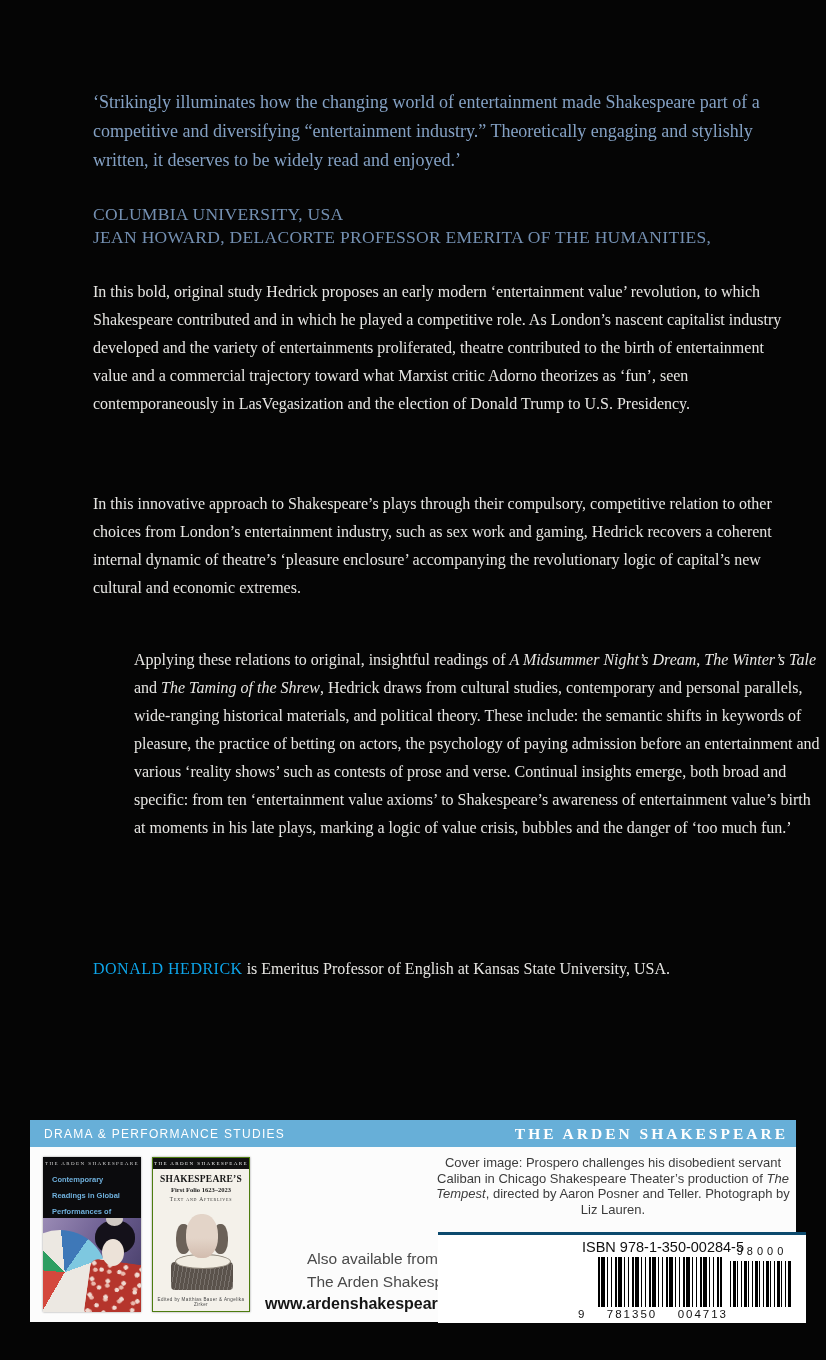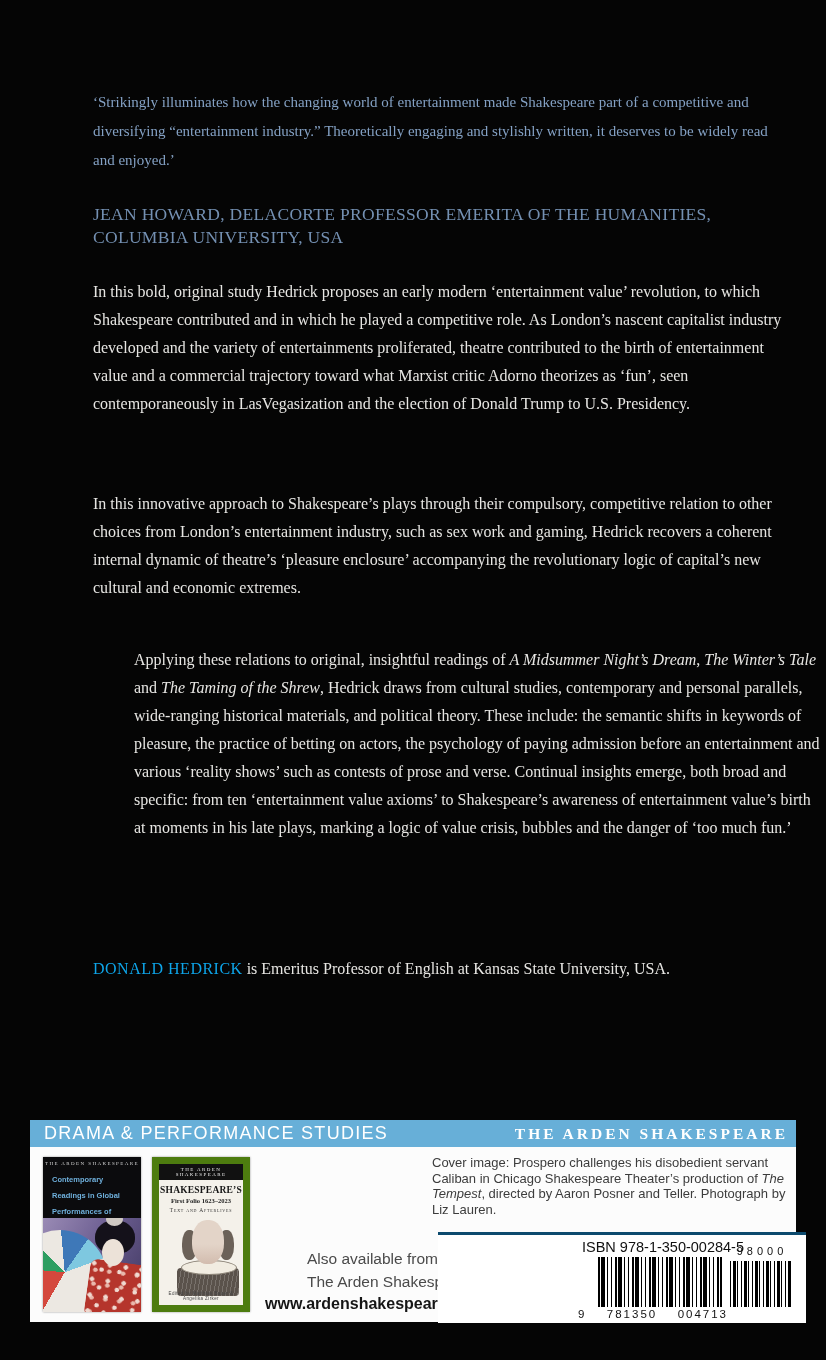--- a/index.html
+++ b/index.html
@@ -1,42 +1,42 @@
 <!DOCTYPE html>
 <html><head>
 <meta charset="utf-8">
 <style>
   html,body{margin:0;padding:0;background:#000;}
   .page{position:relative;width:826px;height:1360px;background:#050505;overflow:hidden;
         font-family:"Liberation Serif",serif;}
   
   .quote{position:absolute;left:93px;top:88px;width:688px;
-         font-size:15px;line-height:29px;color:#84A1C4;}
+         font-size:18px;line-height:29px;color:#84A1C4;}
   .attribution{position:absolute;left:93px;top:203px;width:700px;
          font-size:17.5px;line-height:23px;color:#7490B2;letter-spacing:.3px;}
   .para{position:absolute;left:93px;width:690px;font-size:16px;line-height:28px;color:#E7E6E3;}
   .p1{top:278px;}
   .p2{top:490px;}
   .p3{top:646px;margin-left:41px;}
   .bio{top:955px;}
   .ital{font-style:italic;}
   .bio-name{color:#0ea5e9;letter-spacing:.5px;}
   
   .banner{position:absolute;left:30px;top:1120px;width:766px;height:27px;background:#67AFD8;
           display:flex;align-items:center;justify-content:space-between;}
-  .banner .series{font-family:"Liberation Sans",sans-serif;font-size:18px;color:#FFFFFF;
+  .banner .series{font-family:"Liberation Sans",sans-serif;font-size:12px;color:#FFFFFF;
           letter-spacing:1.3px;padding-left:14px;}
   .banner .imprint{font-family:"Liberation Serif",serif;font-weight:bold;font-size:15.5px;
           color:#FFFFFF;letter-spacing:3px;padding-right:8px;}
   
   .panel{position:absolute;left:30px;top:1147px;width:766px;height:175px;background:#FCFCFC;}
   
   .thumb{position:absolute;top:10px;width:98px;height:155px;overflow:hidden;box-shadow:0 0 2px rgba(0,0,0,.4);}
   .thumb1{left:13px;background:#0b0b0d;}
-  .thumb2{left:122px;background:#f4f1ea;border:7px solid #4d7c0f;box-sizing:border-box;}
+  .thumb2{left:122px;background:#f4f1ea;border:1px solid #4d7c0f;box-sizing:border-box;}
   .t-head{font-family:"Liberation Serif",serif;font-size:5px;letter-spacing:1.4px;text-align:center;
           padding-top:4px;color:#d8d8d8;}
   .thumb2 .t-head{background:#111;color:#eee;padding:3px 0;margin:0;}
   .t1-title{font-family:"Liberation Sans",sans-serif;font-weight:bold;font-size:7.5px;line-height:16px;
           color:#6FB0DC;padding:6px 0 0 9px;width:80px;}
   .t1-edit{font-family:"Liberation Sans",sans-serif;font-size:4.5px;color:#5F9CC8;padding:4px 0 0 9px;line-height:6px;width:80px;}
   .t1-photo{position:absolute;left:0;bottom:0;width:98px;height:94px;overflow:hidden;
           background:linear-gradient(120deg,#9a8bb5 0%,#6d5f92 45%,#3f3760 100%);}
   .fan{position:absolute;left:-30px;top:12px;width:94px;height:94px;border-radius:50%;
           background:conic-gradient(from 180deg at 55% 45%,#ece8e2 0 30deg,#d4483d 30deg 95deg,
@@ -65,21 +65,21 @@
   .pt-face{position:absolute;left:19px;top:4px;width:32px;height:44px;background:#dcc9bd;border-radius:46%;
           background-image:linear-gradient(180deg,#e3d4c8 0 55%,#d2bcae 100%);}
   .t2-editor{position:absolute;bottom:4px;width:100%;text-align:center;font-family:"Liberation Sans",sans-serif;
           font-size:4.5px;color:#444;letter-spacing:.4px;}
   
   .also{position:absolute;left:235px;top:100px;font-family:"Liberation Sans",sans-serif;
           font-size:15.5px;line-height:23px;color:#4a4a4a;margin-left:42px;}
   .website{position:absolute;left:235px;top:148px;font-family:"Liberation Sans",sans-serif;
           font-weight:bold;font-size:16px;color:#161616;}
   
-  .caption{position:absolute;left:402px;top:8px;width:362px;text-align:left;
+  .caption{position:absolute;left:402px;top:8px;width:362px;text-align:center;
           font-family:"Liberation Sans",sans-serif;font-size:13px;line-height:15.5px;color:#3c3c3c;}
   
   .isbn{position:absolute;left:408px;top:85px;width:368px;height:88px;border-top:3px solid #0c4a6e;background:#fff;}
   .isbn-label{position:absolute;left:130px;top:4px;width:190px;text-align:center;
           font-family:"Liberation Sans",sans-serif;font-size:14.5px;color:#111;}
   .bars-main{position:absolute;left:160px;top:22px;width:124px;height:50px;
           background:repeating-linear-gradient(90deg,#000 0 2px,#fff 2px 3px,#000 3px 7px,#fff 7px 9px,
           #000 9px 10px,#fff 10px 13px,#000 13px 14px,#fff 14px 17px);}
   .digits-main{position:absolute;left:140px;top:73px;width:150px;display:flex;justify-content:space-between;
           font-family:"Liberation Sans",sans-serif;font-size:11.5px;color:#111;}
@@ -90,22 +90,22 @@
           background:repeating-linear-gradient(90deg,#000 0 1px,#fff 1px 3px,#000 3px 6px,#fff 6px 7px,
           #000 7px 8px,#fff 8px 11px);}
 </style>
 </head>
 <body>
 
 <div class="page">
 
   <div class="quote">‘Strikingly illuminates how the changing world of entertainment made Shakespeare part of a competitive and diversifying “entertainment industry.” Theoretically engaging and stylishly written, it deserves to be widely read and enjoyed.’</div>
   <div class="attribution">
+    <div>COLUMBIA UNIVERSITY, USA</div>
     <div>JEAN HOWARD, DELACORTE PROFESSOR EMERITA OF THE HUMANITIES,</div>
-    <div>COLUMBIA UNIVERSITY, USA</div>
   </div>
 
   <div class="para p1">In this bold, original study Hedrick proposes an early modern ‘entertainment value’ revolution, to which Shakespeare contributed and in which he played a competitive role. As London’s nascent capitalist industry developed and the variety of entertainments proliferated, theatre contributed to the birth of entertainment value and a commercial trajectory toward what Marxist critic Adorno theorizes as ‘fun’, seen contemporaneously in LasVegasization and the election of Donald Trump to U.S. Presidency.</div>
   <div class="para p2">In this innovative approach to Shakespeare’s plays through their compulsory, competitive relation to other choices from London’s entertainment industry, such as sex work and gaming, Hedrick recovers a coherent internal dynamic of theatre’s ‘pleasure enclosure’ accompanying the revolutionary logic of capital’s new cultural and economic extremes.</div>
   <div class="para p3"><span>Applying these relations to original, insightful readings of </span><span class="ital">A Midsummer Night’s Dream</span><span>, </span><span class="ital">The Winter’s Tale</span><span> and </span><span class="ital">The Taming of the Shrew</span><span>, Hedrick draws from cultural studies, contemporary and personal parallels, wide-ranging historical materials, and political theory. These include: the semantic shifts in keywords of pleasure, the practice of betting on actors, the psychology of paying admission before an entertainment and various ‘reality shows’ such as contests of prose and verse. Continual insights emerge, both broad and specific: from ten ‘entertainment value axioms’ to Shakespeare’s awareness of entertainment value’s birth at moments in his late plays, marking a logic of value crisis, bubbles and the danger of ‘too much fun.’</span></div>
 
   <div class="para bio"><span class="bio-name">DONALD HEDRICK</span><span> is Emeritus Professor of English at Kansas State University, USA.</span></div>
 
   <div class="banner">
     <span class="series">DRAMA &amp; PERFORMANCE STUDIES</span>

